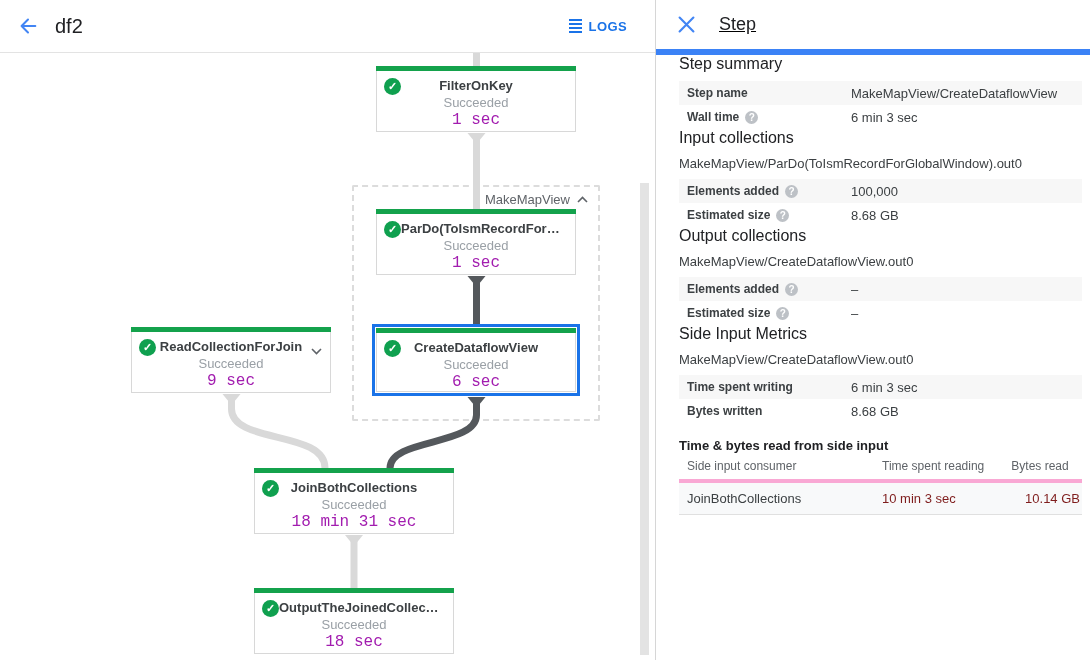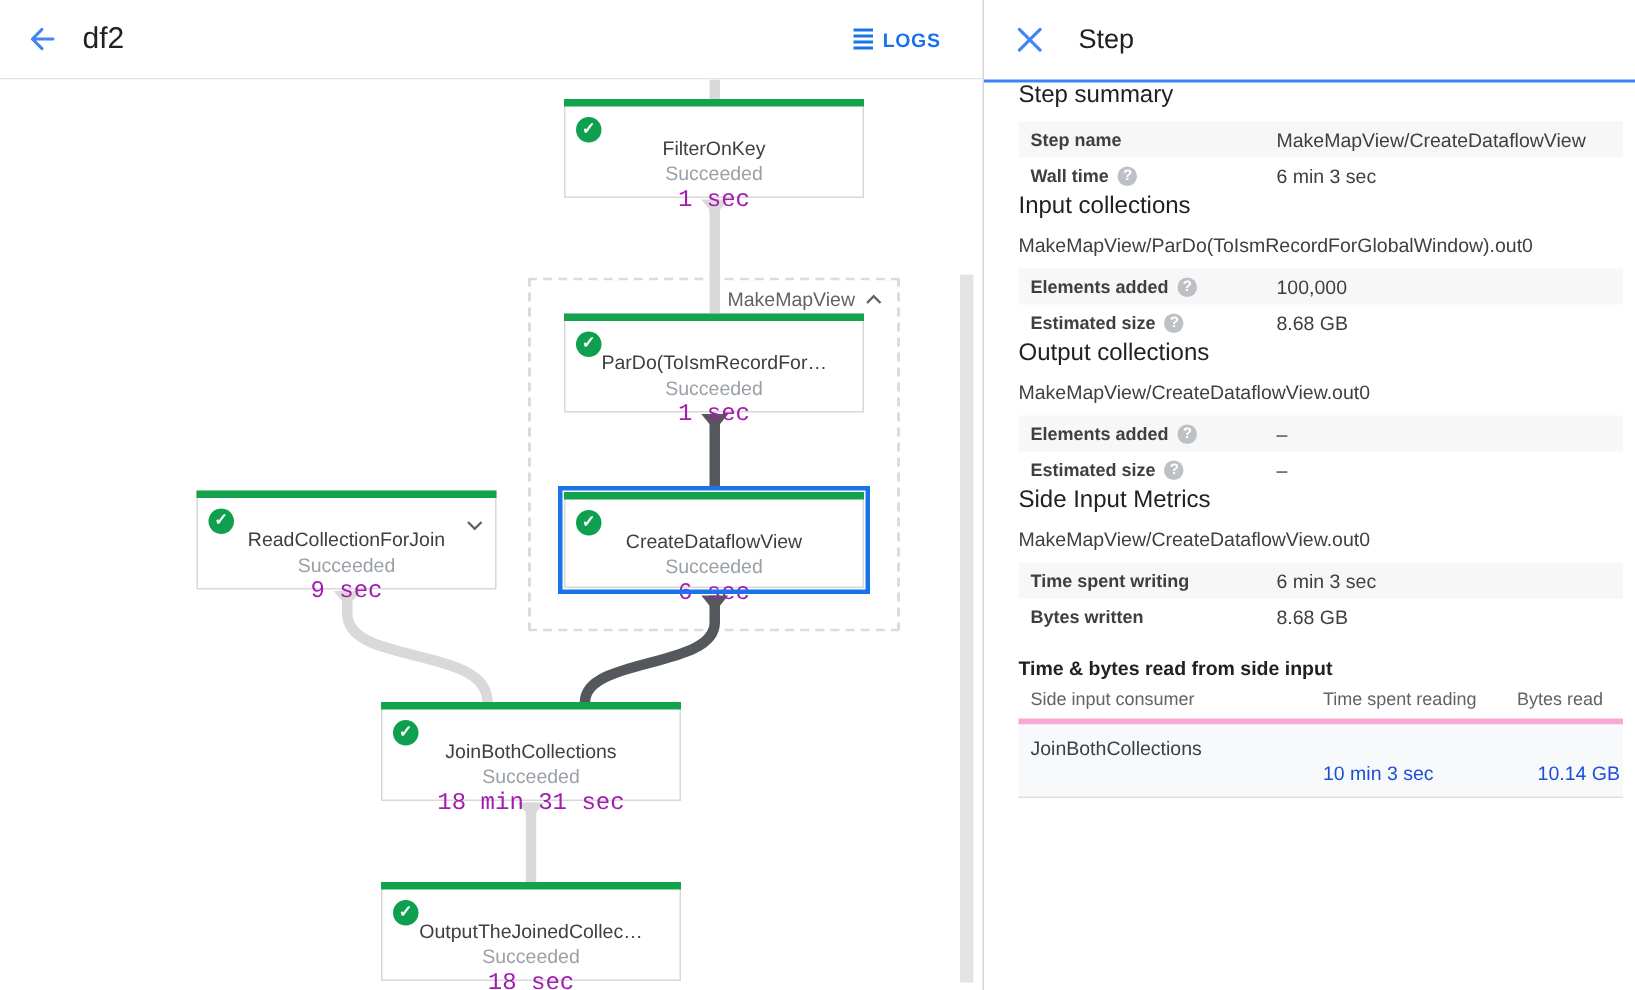--- a/index.html
+++ b/index.html
@@ -24,42 +24,42 @@
   .group { position:absolute; left:352px; top:132px; width:248px; height:236px;
            border:2px dashed #dcdcdc; border-radius:2px; }
   .group-label { position:absolute; top:5px; right:10px; display:flex; align-items:center; gap:7px;
                  font-size:13px; color:#5f6368; cursor:pointer; }
 
   .node { position:absolute; width:200px; height:66px; background:#fff; border:1px solid #d8d8d8;
           text-align:center; cursor:pointer; }
   .node .bar { position:absolute; left:-1px; right:-1px; top:-1px; height:5px; background:#14a24c; }
   .node .check { position:absolute; left:7px; top:11px; width:17px; height:17px; border-radius:50%;
                  background:#0fa04f; color:#fff; font-size:11px; line-height:17px; font-weight:bold; }
-  .node .title { margin-top:24px; font-size:13px; font-weight:normal; color:#3c4043; line-height:16px;
+  .node .title { margin-top:11px; font-size:13px; font-weight:bold; color:#3c4043; line-height:16px;
                  padding:0 24px; white-space:nowrap; }
   .node .status { font-size:13px; color:#9aa0a6; line-height:16px; margin-top:1px; }
   .node .time { font-size:16px; color:#a21caf; line-height:16px; margin-top:1px;font-family:Liberation Mono, monospace; }
   .node.selected { outline:3px solid #1a73e8; outline-offset:1px; }
   .node .expand { position:absolute; right:8px; top:13px; }
 
   .n-filter { left:376px; top:13px; }
   .n-pardo  { left:376px; top:156px; }
   .n-create { left:376px; top:275px; height:64px; }
   .n-read   { left:131px; top:274px; }
   .n-join   { left:254px; top:415px; }
   .n-output { left:254px; top:535px; }
 
   .vscroll { position:absolute; left:640px; top:130px; width:9px; height:472px; background:#e3e3e3; }
 
   
   .divider { position:absolute; left:655px; top:0; width:1px; height:660px; background:#d6d6d6; }
 
   
   .panel { position:absolute; left:656px; top:0; width:434px; height:660px; background:#fff; }
-  .panel-header { height:55px; border-bottom:2px solid #3b82f6; display:flex; align-items:center; }
+  .panel-header { height:55px; border-bottom:6px solid #3b82f6; display:flex; align-items:center;text-decoration:underline; }
   .close-btn { margin-left:18px; width:24px; height:24px; display:flex; align-items:center; justify-content:center; cursor:pointer; }
   .panel-title { margin-left:21px; font-size:18px; color:#202124; }
 
   .content { position:relative; padding:0 8px 0 23px; }
   h2.sec { font-size:16px; font-weight:400; color:#202124; margin:0; line-height:18px; }
   .mt-first { margin-top:23px; }
   .mt-sec { margin-top:22px; }
   .path { font-size:13px; color:#3c4043; margin-top:9px; line-height:15px; }
   .rows { margin-top:8px; }
   .kvrow { position:relative; height:24px; display:flex; align-items:center; padding-left:8px; }
@@ -69,21 +69,21 @@
           font-size:10px; line-height:13px; text-align:center; font-weight:bold; margin-left:6px; cursor:pointer; }
   .kvrow .v { position:absolute; left:172px; font-size:13px; color:#3c4043; }
 
   .tbl-heading { font-size:13px; font-weight:bold; color:#202124; margin-top:15px; line-height:16px; }
   .tbl-header { display:grid; grid-template-columns:1fr 118px 80px; padding:5px 2px 6px 8px;
                 border-bottom:4px solid #f9a8d4; font-size:12px; color:#5f6368; }
   .tbl-header .c3 { text-align:center; }
   .tbl-row { display:grid; grid-template-columns:1fr 118px 80px; padding:8px 2px 8px 8px;
              background:#f8f9fa; border-bottom:1px solid #e0e0e0; font-size:13px; }
   .tbl-row .c1 { color:#3c4043; }
-  .tbl-row .c2, .tbl-row .c3 { color:#1d4ed8;margin-top:17px; }
+  .tbl-row .c2, .tbl-row .c3 { color:#7f1d1d; }
   .tbl-row .c3 { text-align:right; }
 </style>
 </head>
 <body>
 
 <div class="app">
 
   <div class="left">
 
     <div class="topbar">

